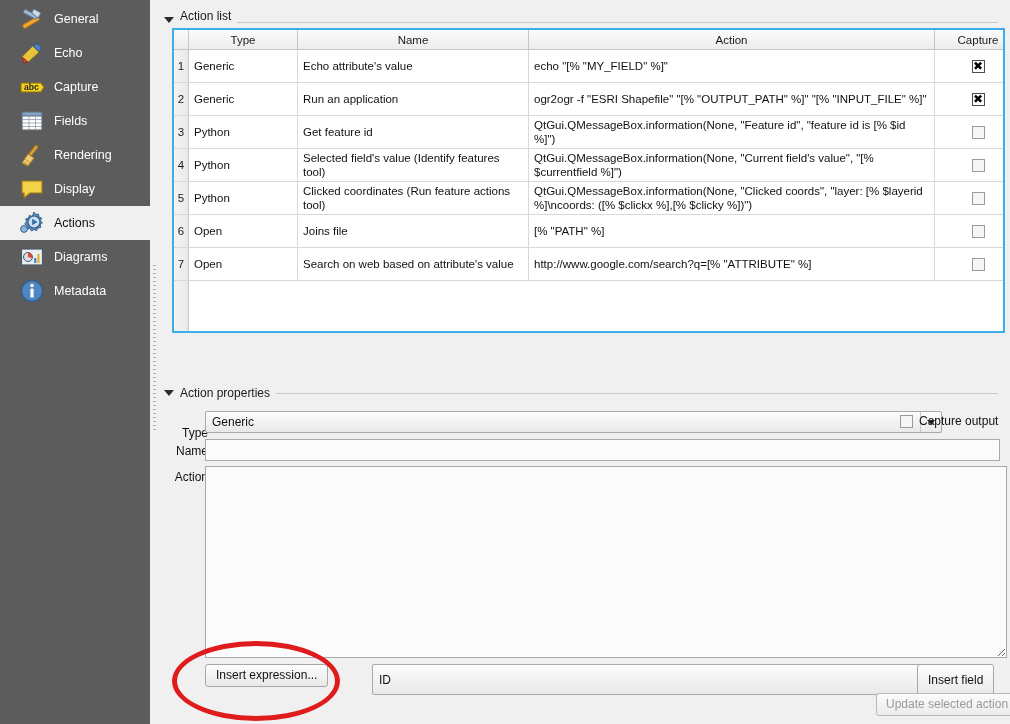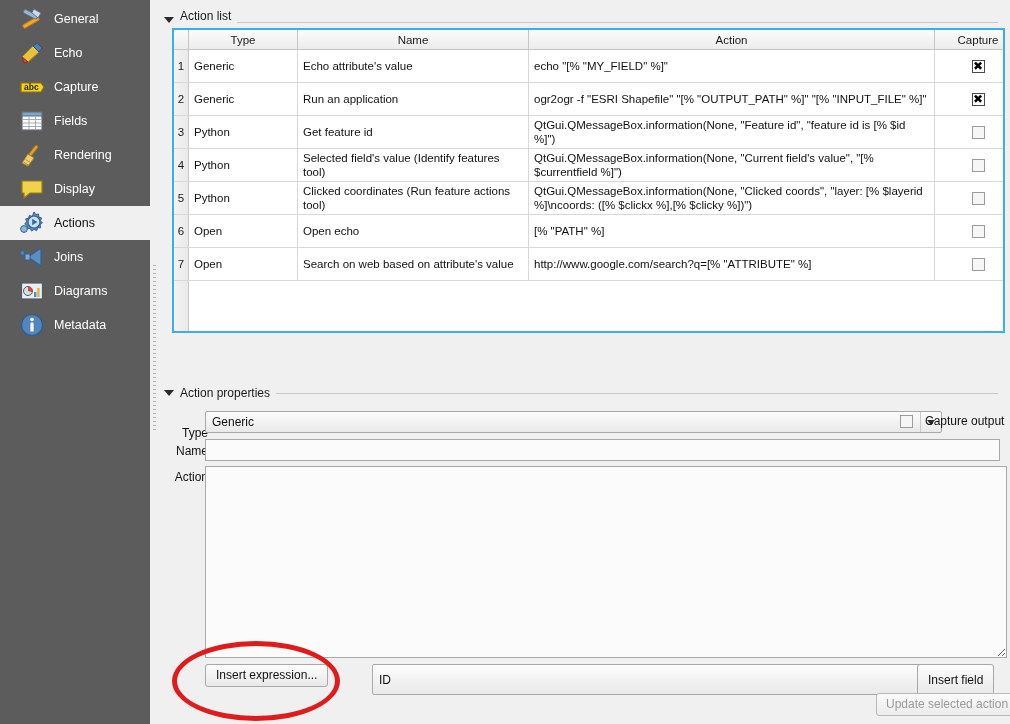--- a/index.html
+++ b/index.html
@@ -287,21 +287,21 @@
     border-right: 4px solid transparent;
     border-top: 5px solid #2b2b2b;
     display: block;
   }
   .combo-type { left: 45px; top: 411px; width: 737px; }
 
   .capout {
     position: absolute;
     left: 740px; top: 414px;
     display: flex; align-items: flex-end;
-    font-size: 12px; color: #111; gap: 6px;
+    font-size: 12px; color: #111;
   }
   .capout .cb {
     width: 13px; height: 13px;
     border: 1px solid #9b9b9b;
     background: #f6f6f6;
     margin-right: 6px;
     box-sizing: border-box;
   }
 
   .tinput {
@@ -443,28 +443,20 @@
         <g fill="#5b8fc4" stroke="#33618f" stroke-width="1">
           <path d="M15 2 l1.6 2.6 2.9-.6 .3 3 2.8 1 -1.2 2.7 2 2.2 -2.4 1.8 .7 2.9 -3 .3 -1.1 2.8 -2.6-1.4 -2.4 1.8 -1.5-2.6 -3 .1 .2-3 -2.6-1.5 1.9-2.3 -.9-2.9 2.9-.6 .8-2.9 2.9 1.1z"></path>
         </g>
         <circle cx="15" cy="12" r="6" fill="#cde0f2" stroke="#33618f" stroke-width="1.2"></circle>
         <path d="M13.2 8.7 L18.4 12 L13.2 15.3 Z" fill="#2f6ca8"></path>
         <circle cx="5" cy="19" r="3.4" fill="#8fb6d9" stroke="#33618f" stroke-width="1"></circle>
       </svg>
       <span class="side-label">Actions</span>
     </div>
 
-    <div class="side-item">
-      <svg class="side-ico" viewBox="0 0 26 26">
-        <path d="M22 4 L22 22 L9 13 Z" fill="#5b8fc4" stroke="#33618f" stroke-width="1.2"></path>
-        <rect x="6" y="10" width="5" height="6" fill="#7fa9d4" stroke="#33618f" stroke-width="1"></rect>
-        <circle cx="3.4" cy="9" r="2.4" fill="#4e82b8" stroke="#33618f" stroke-width="1"></circle>
-      </svg>
-      <span class="side-label">Joins</span>
-    </div>
 
     <div class="side-item">
       <svg class="side-ico" viewBox="0 0 26 26">
         <rect x="2.5" y="5" width="21" height="16" fill="#e9eef3" stroke="#4e5a66" stroke-width="1.2"></rect>
         <circle cx="9" cy="13" r="4.5" fill="#d8dee4" stroke="#4e5a66" stroke-width="1"></circle>
         <path d="M9 13 L9 8.5 A4.5 4.5 0 0 1 13.2 14.2 Z" fill="#d64b3e"></path>
         <rect x="15" y="14" width="2.4" height="5" fill="#4f8dc8"></rect>
         <rect x="18.2" y="10" width="2.4" height="9" fill="#e0b838"></rect>
       </svg>
       <span class="side-label">Diagrams</span>
@@ -535,21 +527,21 @@
           <tr class="r-tall">
             <td class="idx">5</td>
             <td class="c-type">Python</td>
             <td class="c-name">Clicked coordinates (Run feature actions tool)</td>
             <td class="c-action">QtGui.QMessageBox.information(None, "Clicked coords", "layer: [% $layerid %]\ncoords: ([% $clickx %],[% $clicky %])")</td>
             <td class="c-cap"><span class="cbox"></span></td>
           </tr>
           <tr class="r-norm">
             <td class="idx">6</td>
             <td class="c-type">Open</td>
-            <td class="c-name">Open echo</td>
+            <td class="c-name">Joins file</td>
             <td class="c-action">[% "PATH" %]</td>
             <td class="c-cap"><span class="cbox"></span></td>
           </tr>
           <tr class="r-norm">
             <td class="idx">7</td>
             <td class="c-type">Open</td>
             <td class="c-name">Search on web based on attribute's value</td>
             <td class="c-action">http://www.google.com/search?q=[% "ATTRIBUTE" %]</td>
             <td class="c-cap"><span class="cbox"></span></td>
           </tr>

